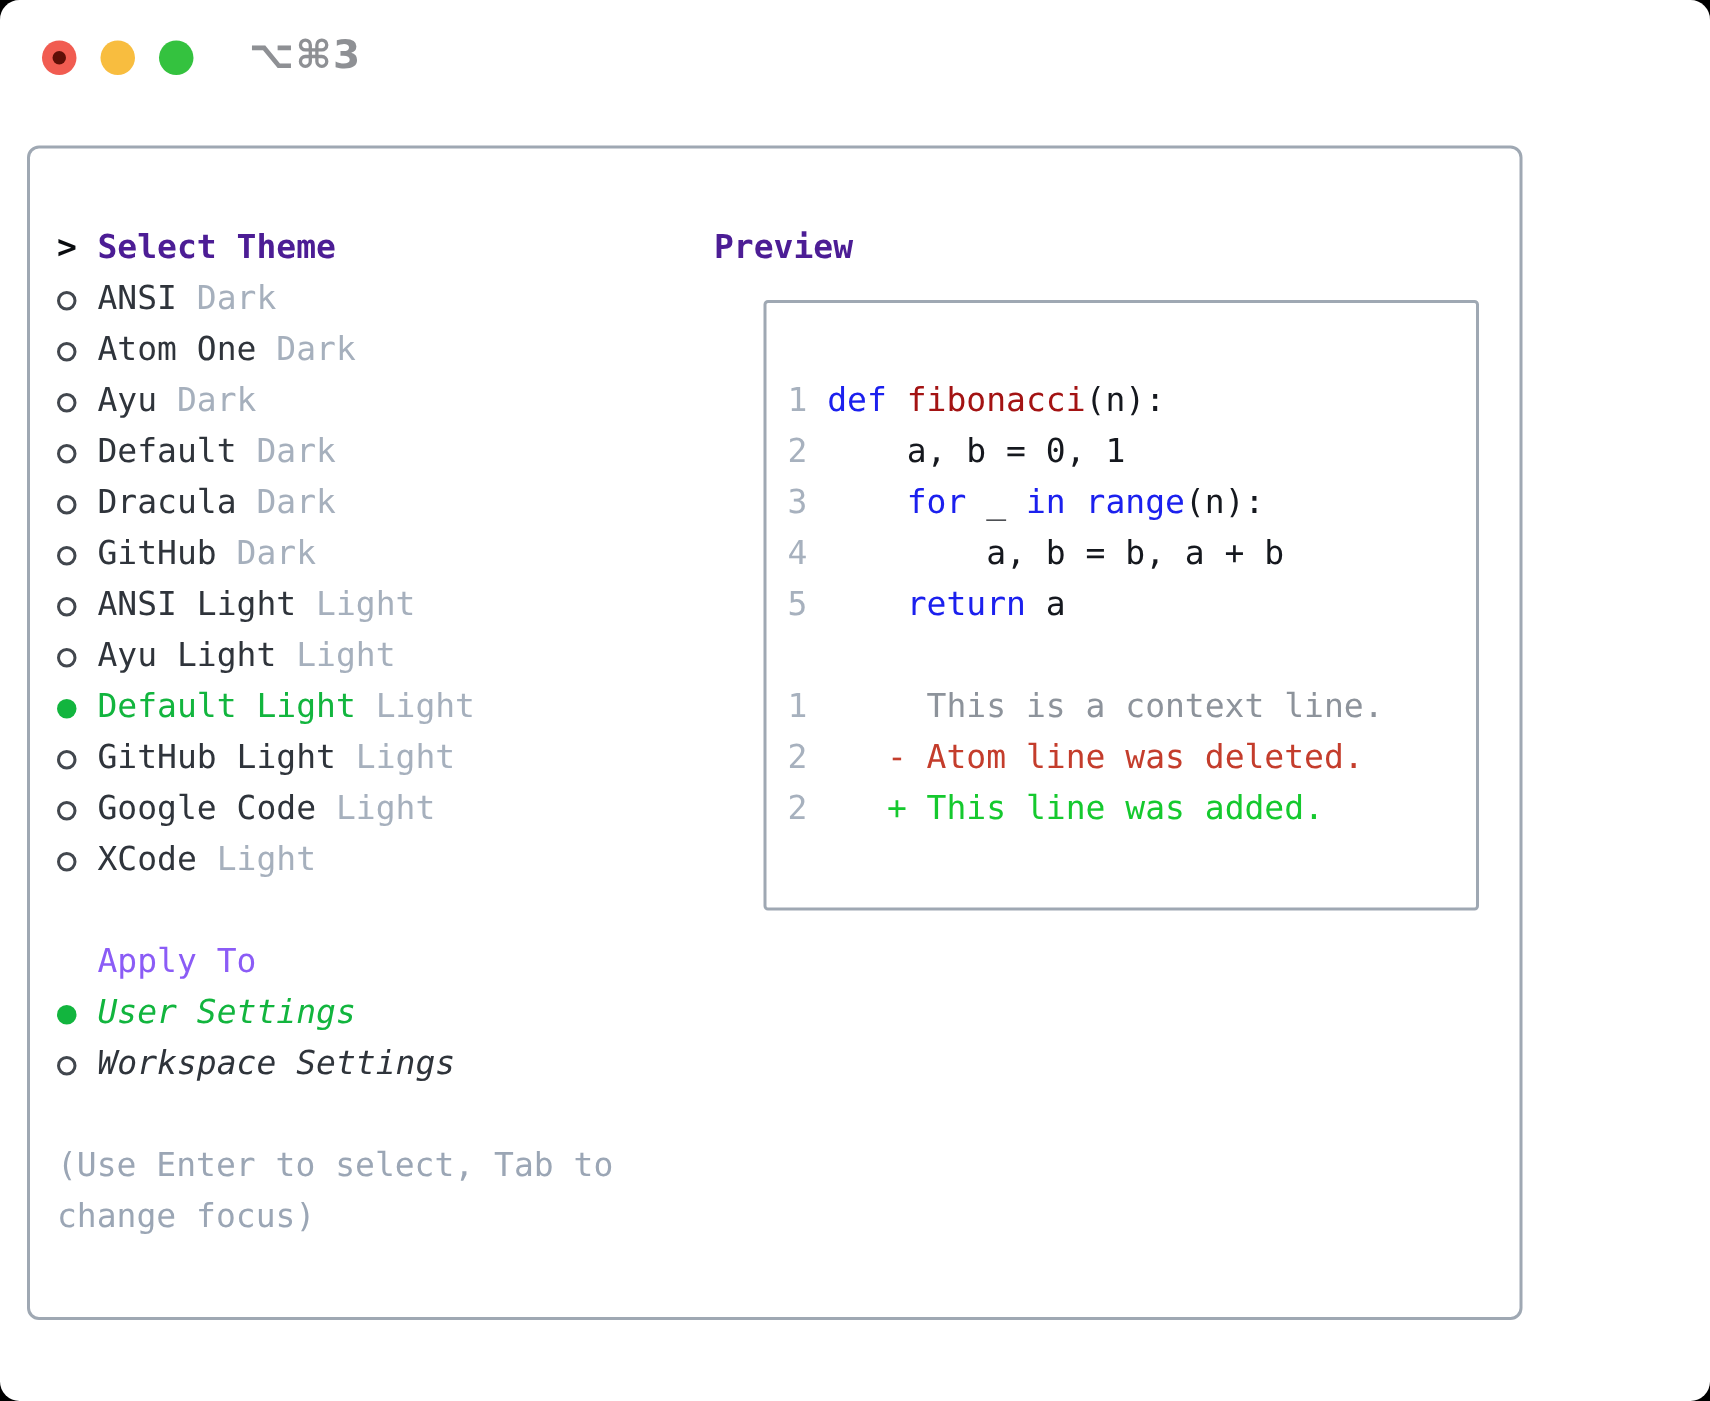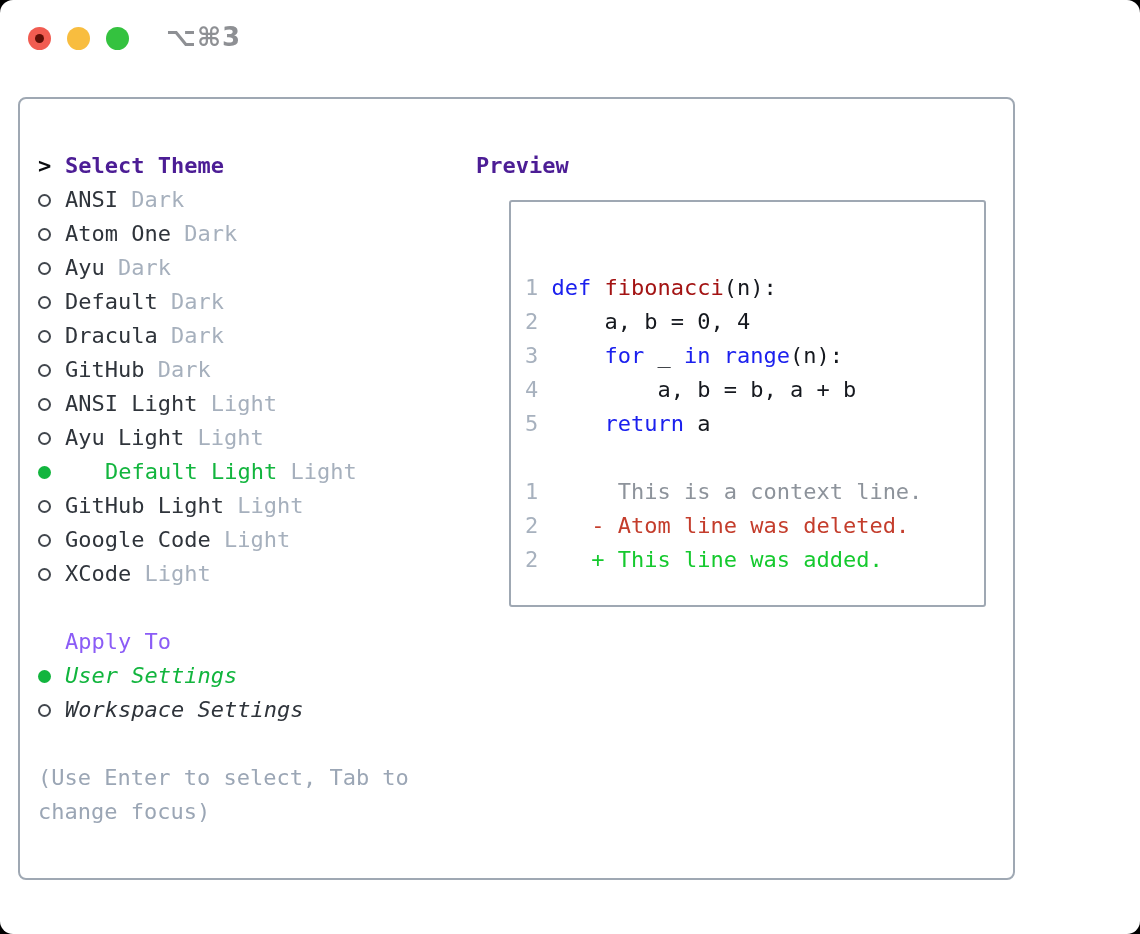--- a/index.html
+++ b/index.html
@@ -28,31 +28,31 @@
   .row{height:34px;line-height:34px;font-size:22px;white-space:pre;display:flex;align-items:center;}
   .left-col{position:absolute;left:18px;top:50px;}
   .right-title{position:absolute;left:456px;top:50px;}
   .prefix{display:inline-flex;width:27px;align-items:center;flex:0 0 27px;}
   .caret{color:#0a0c0f;font-weight:700;}
   .title-bold{color:#4c1d95;font-weight:700;}
   .apply-title{color:#8b5cf6;}
   .circle{width:13px;height:13px;border-radius:50%;border:2px solid #42474e;box-sizing:border-box;}
   .circle.filled{background:#12b53e;border:none;}
   .name{color:#2f343b;}
-  .item.selected .name{color:#12b53e;margin-left:40px;}
+  .item.selected .name{color:#12b53e;}
   .variant{color:#a6b0bd;}
   .opt-label{color:#2f343b;font-style:italic;}
   .item.selected .opt-label{color:#12b53e;}
   .hint-line{color:#9ba6b5;}
   .blank{height:34px;}
   
   .preview-box{
     position:absolute;left:489px;top:101px;width:477px;height:407px;
     border:2px solid #9fa8b3;border-radius:3px;box-sizing:border-box;
-    padding:69px 0 0 14px;background:#fff;
+    padding:49px 0 0 14px;background:#fff;
   }
   .pline{height:34px;line-height:34px;font-size:22px;white-space:pre;}
   .tok-line_number{color:#a7b1be;}
   .tok-keyword{color:#1b20ee;}
   .tok-function{color:#a31313;}
   .tok-code{color:#15181e;}
   .tok-context{color:#8d939b;}
   .tok-deleted{color:#c43d2c;}
   .tok-added{color:#15c92e;}
 </style>
@@ -113,21 +113,21 @@
         </div>
     </div>
 
     <div class="right-title">
       <div class="row"><span class="title-bold">Preview</span></div>
     </div>
 
     <div class="preview-box">
       <div id="preview-lines">
           <div class="pline"><span class="tok-line_number">1 </span><span class="tok-keyword">def</span><span class="tok-code"> </span><span class="tok-function">fibonacci</span><span class="tok-code">(n):</span></div>
-          <div class="pline"><span class="tok-line_number">2 </span><span class="tok-code">    a, b = 0, 4</span></div>
+          <div class="pline"><span class="tok-line_number">2 </span><span class="tok-code">    a, b = 0, 1</span></div>
           <div class="pline"><span class="tok-line_number">3 </span><span class="tok-code">    </span><span class="tok-keyword">for</span><span class="tok-code"> _ </span><span class="tok-keyword">in</span><span class="tok-code"> </span><span class="tok-keyword">range</span><span class="tok-code">(n):</span></div>
           <div class="pline"><span class="tok-line_number">4 </span><span class="tok-code">        a, b = b, a + b</span></div>
           <div class="pline"><span class="tok-line_number">5 </span><span class="tok-code">    </span><span class="tok-keyword">return</span><span class="tok-code"> a</span></div>
           <div class="pline"></div>
           <div class="pline"><span class="tok-line_number">1 </span><span class="tok-context">     This is a context line.</span></div>
           <div class="pline"><span class="tok-line_number">2 </span><span class="tok-code">   </span><span class="tok-deleted">- Atom line was deleted.</span></div>
           <div class="pline"><span class="tok-line_number">2 </span><span class="tok-code">   </span><span class="tok-added">+ This line was added.</span></div>
         </div>
     </div>
 

